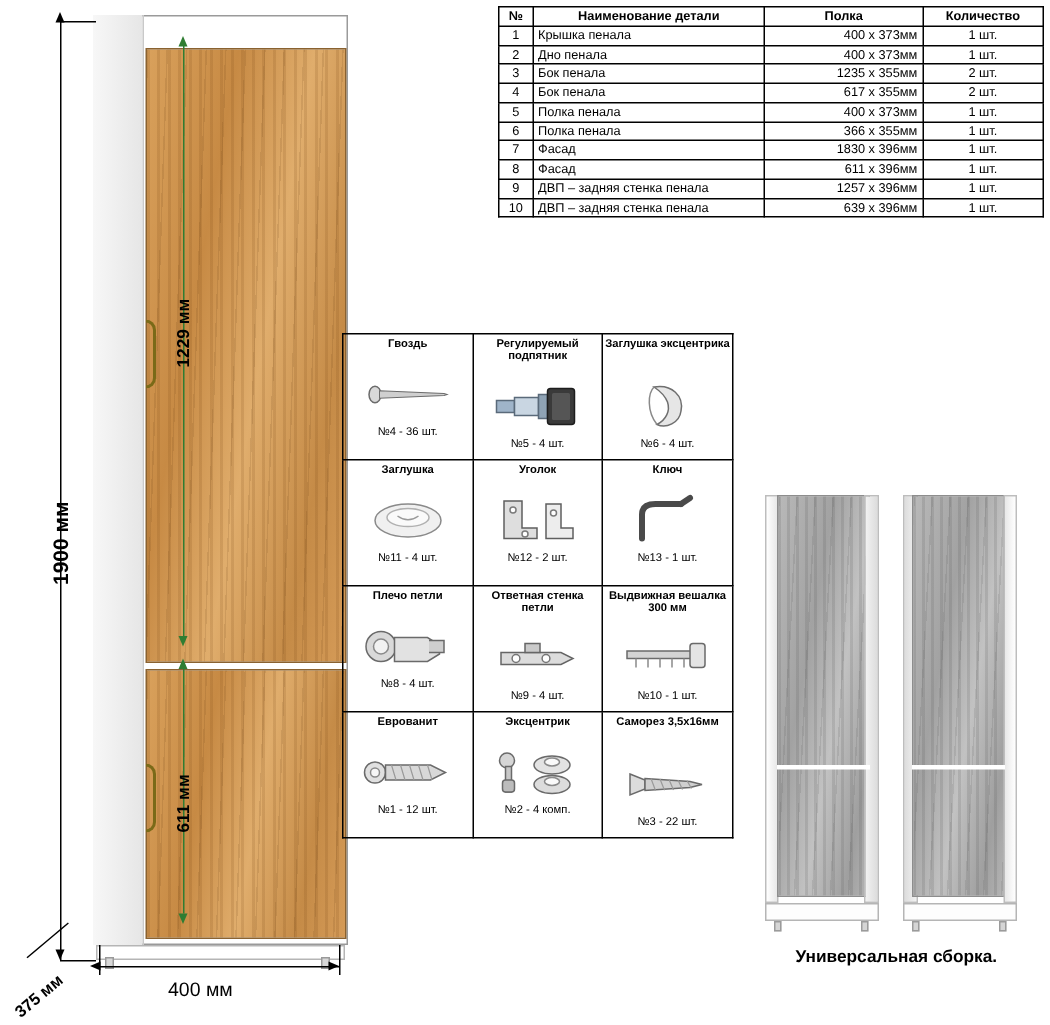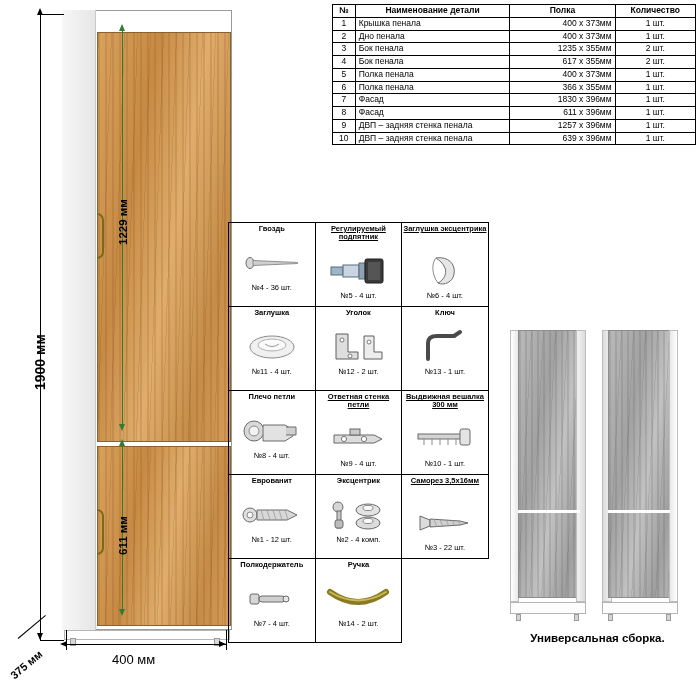--- a/index.html
+++ b/index.html
@@ -44,21 +44,21 @@
     height: 84px;
     vertical-align: top;
     padding: 2px 1px 2px 1px;
     text-align: center;
   }
   #hardware-grid td.empty { border: none; }
   .hw-title {
     font-size: 7.5px; font-weight: bold; line-height: 1.1;
     min-height: 18px;
   }
-  .hw-title.tall { min-height: 26px; text-decoration: underline; }
+  .hw-title.tall { min-height: 26px; }
   .hw-art { height: 40px; display:flex; align-items:center; justify-content:center; }
   .hw-code { font-size: 7.5px; font-weight: normal; }
 
   
   #cabinet-oak { left: 62px; top: 10px; width: 170px; height: 630px; }
   #cabinet-oak .carcass {
     position:absolute; left:0; top:0; width: 170px; height: 620px;
     background: #ffffff; border: 1px solid #9a9a9a;
   }
   #cabinet-oak .side-white {
@@ -439,44 +439,20 @@
         <svg width="58" height="22" viewBox="0 0 58 22">
           <path d="M4 4 L14 8 L14 14 L4 18 Z" fill="#dcdcdc" stroke="#6a6a6a"></path>
           <path d="M14 7 L44 9 L52 11 L44 13 L14 15 Z" fill="#d0d0d0" stroke="#6a6a6a"></path>
           <path d="M18 7 l3 8 M24 7.3 l3 7.5 M30 7.6 l3 7 M36 8 l3 6.3 M42 8.4 l3 5.3" stroke="#9a9a9a" stroke-width=".8"></path>
         </svg>
       </div>
       <div class="hw-code">№3 - 22 шт.</div>
     </td>
   </tr>
 
-  <tr>
-    <td>
-      <div class="hw-title">Полкодержатель</div>
-      <div class="hw-art">
-        <svg width="56" height="22" viewBox="0 0 56 22">
-          <rect x="6" y="6" width="9" height="10" rx="2" fill="#d6d6d6" stroke="#6a6a6a"></rect>
-          <rect x="15" y="8" width="26" height="6" rx="3" fill="#cfcfcf" stroke="#6a6a6a"></rect>
-          <ellipse cx="42" cy="11" rx="3" ry="3" fill="#e6e6e6" stroke="#6a6a6a"></ellipse>
-        </svg>
-      </div>
-      <div class="hw-code">№7 - 4 шт.</div>
-    </td>
-    <td>
-      <div class="hw-title">Ручка</div>
-      <div class="hw-art">
-        <svg width="66" height="26" viewBox="0 0 66 26">
-          <path d="M5 6 Q33 26 61 6" fill="none" stroke="#8a7a20" stroke-width="6" stroke-linecap="round"></path>
-          <path d="M5 6 Q33 23 61 6" fill="none" stroke="#c9b95a" stroke-width="2" stroke-linecap="round"></path>
-        </svg>
-      </div>
-      <div class="hw-code">№14 - 2 шт.</div>
-    </td>
-    <td class="empty"></td>
-  </tr>
   </tbody>
 </table>
 
 <div class="abs" id="cabinet-grey">
   <div class="body">
     <div class="white-edge-l"></div>
     <div class="grey-panel door-l"></div>
     <div class="mid-white-l"></div>
     <div class="mid-white-r"></div>
     <div class="grey-panel door-r"></div>

